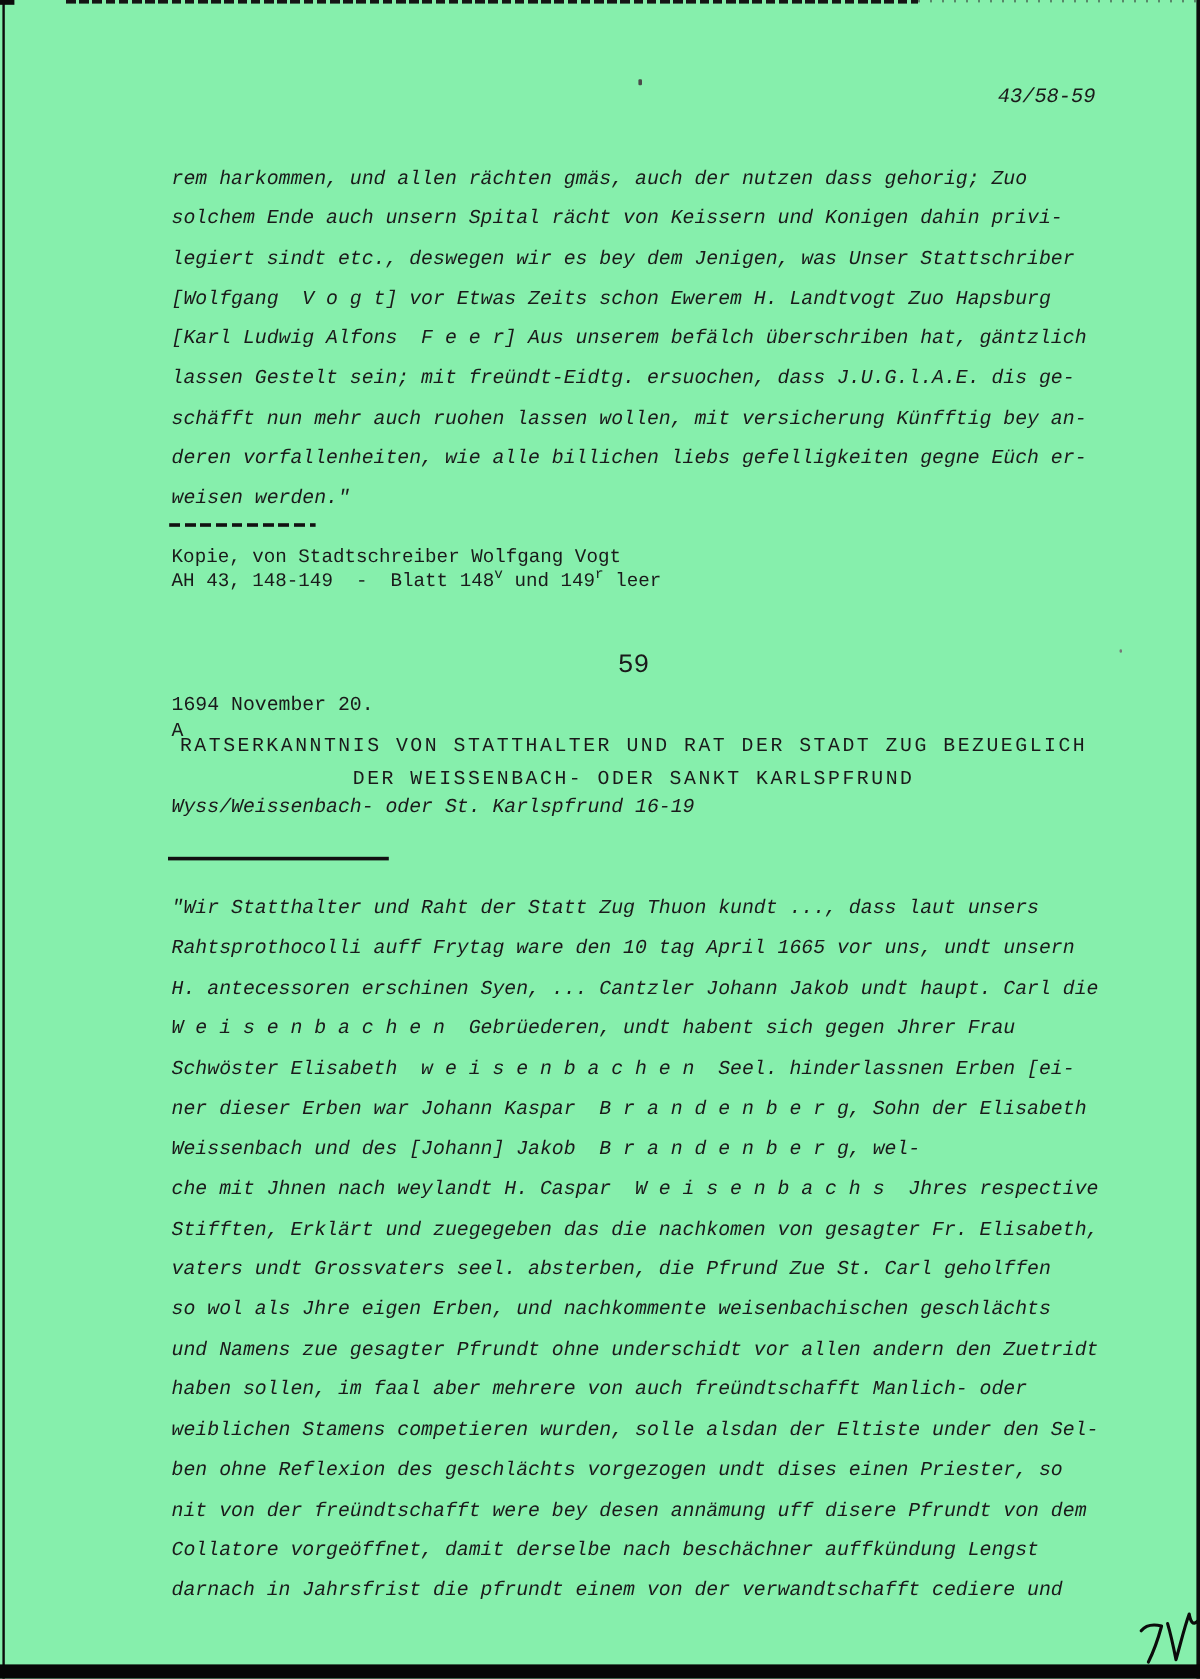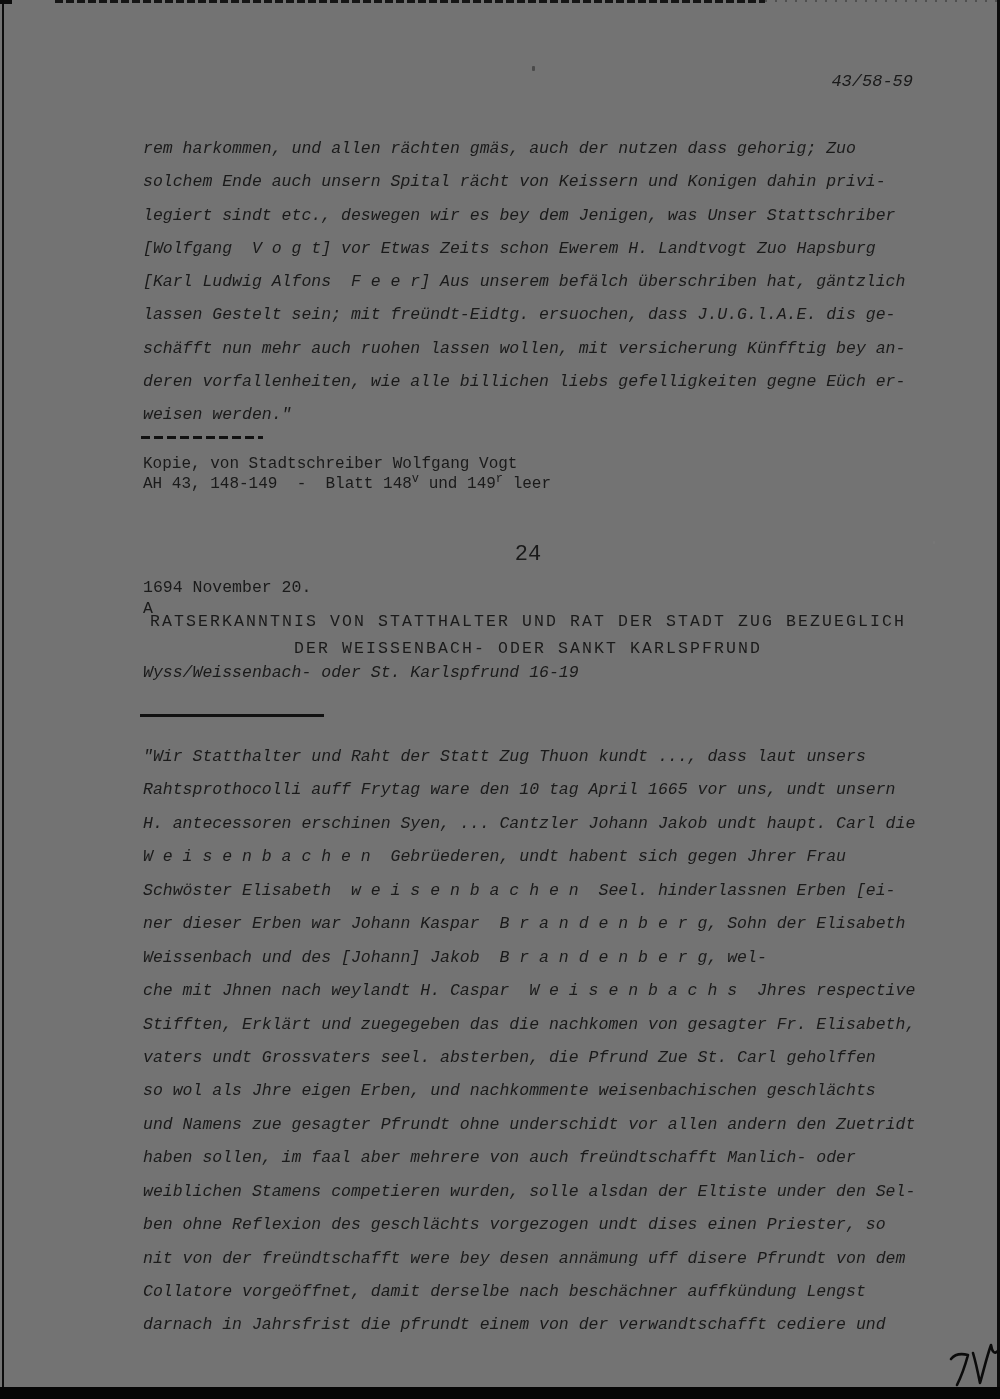--- a/index.html
+++ b/index.html
@@ -1,20 +1,20 @@
 <!DOCTYPE html>
 <html><head>
 <meta charset="utf-8">
 <style>
   html, body { margin: 0; padding: 0; }
   .page {
     position: relative;
     width: 1000px;
     height: 1399px;
-    background: #737373;
+    background: #86efac;
     color: #1a1a1a;
     font-family: "Liberation Mono", "DejaVu Sans Mono", monospace;
     overflow: hidden;
   }
   
   .edge-left  { position:absolute; left:2px;  top:0; width:2px; height:100%; background:#0c0c0c; }
   .edge-right { position:absolute; left:997px; top:0; width:3px; height:100%; background:#0c0c0c; }
   .edge-bottom{ position:absolute; left:0; bottom:0; width:100%; height:12px; background:#060606; }
   .edge-top-a { position:absolute; left:55px; top:0; width:710px; height:3px;
                 background: repeating-linear-gradient(90deg,#151515 0 8px, rgba(0,0,0,0) 8px 11px); }
@@ -95,21 +95,21 @@
       <div class="line">weisen werden."</div>
     </div>
 
   <div class="divider-dashed"></div>
 
   <div class="source-note">
     <div class="note-line">Kopie, von Stadtschreiber Wolfgang Vogt</div>
     <div class="note-line"><span>AH 43, 148-149  -  Blatt 148</span><sup>v</sup><span> und 149</span><sup>r</sup><span> leer</span></div>
   </div>
 
-  <div class="entry-number">24</div>
+  <div class="entry-number">59</div>
 
   <div class="date-row">
     <span class="date">1694 November 20.</span>
     <span class="series">A</span>
   </div>
 
   <div class="title-block">
     <div>RATSERKANNTNIS VON STATTHALTER UND RAT DER STADT ZUG BEZUEGLICH</div>
     <div>DER WEISSENBACH- ODER SANKT KARLSPFRUND</div>
   </div>

